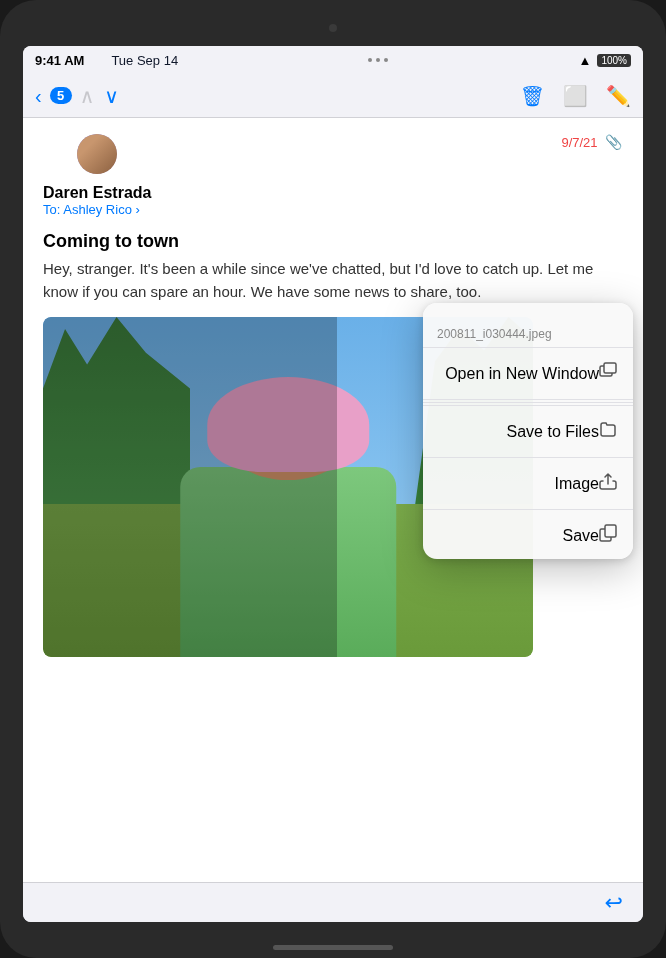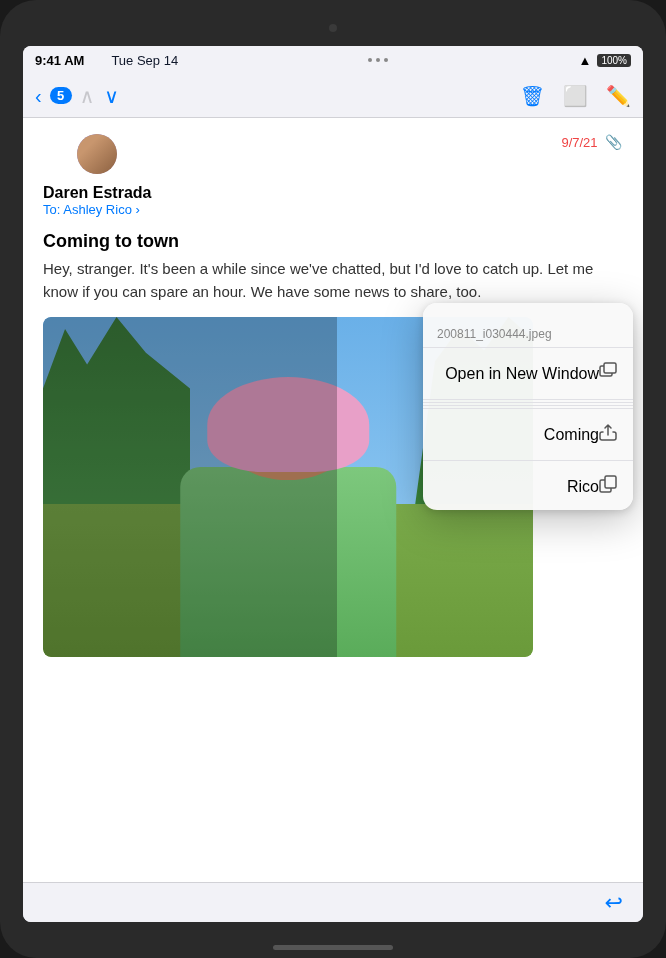--- a/index.html
+++ b/index.html
@@ -503,35 +503,43 @@
               <rect x="5" y="1" width="12" height="10" rx="1.5" stroke="#555" stroke-width="1.5" fill="#f9f9f9"></rect>
             </svg>
           </span>
         </div>
         <div class="context-menu-divider"></div>
 
         <div class="context-menu-divider"></div>
 
         <div class="context-menu-divider"></div>
 
+        <div class="context-menu-item">
+          <span class="menu-item-label">Save to Files</span>
+          <span class="menu-item-icon">
+            <svg width="18" height="18" viewBox="0 0 18 18" fill="none">
+              <path d="M2 5 Q2 3 4 3 L7 3 L8 5 L14 5 Q16 5 16 7 L16 14 Q16 16 14 16 L4 16 Q2 16 2 14 Z" stroke="#555" stroke-width="1.5" fill="none"></path>
+            </svg>
+          </span>
+        </div>
         <div class="context-menu-divider"></div>
 
         <div class="context-menu-item">
-          <span class="menu-item-label">Coming</span>
+          <span class="menu-item-label">Image</span>
           <span class="menu-item-icon">
             <svg width="18" height="18" viewBox="0 0 18 18" fill="none">
               <path d="M9 2 L9 12 M6 5 L9 2 L12 5" stroke="#555" stroke-width="1.5" stroke-linecap="round" stroke-linejoin="round"></path>
               <path d="M4 9 L3 9 Q1 9 1 11 L1 15 Q1 17 3 17 L15 17 Q17 17 17 15 L17 11 Q17 9 15 9 L14 9" stroke="#555" stroke-width="1.5" stroke-linecap="round" fill="none"></path>
             </svg>
           </span>
         </div>
         <div class="context-menu-divider"></div>
 
         <div class="context-menu-item">
-          <span class="menu-item-label">Rico</span>
+          <span class="menu-item-label">Save</span>
           <span class="menu-item-icon">
             <svg width="18" height="18" viewBox="0 0 18 18" fill="none">
               <rect x="1" y="5" width="11" height="12" rx="1.5" stroke="#555" stroke-width="1.5" fill="none"></rect>
               <rect x="6" y="1" width="11" height="12" rx="1.5" stroke="#555" stroke-width="1.5" fill="#f9f9f9"></rect>
             </svg>
           </span>
         </div>
       </div>
     </div>
 

